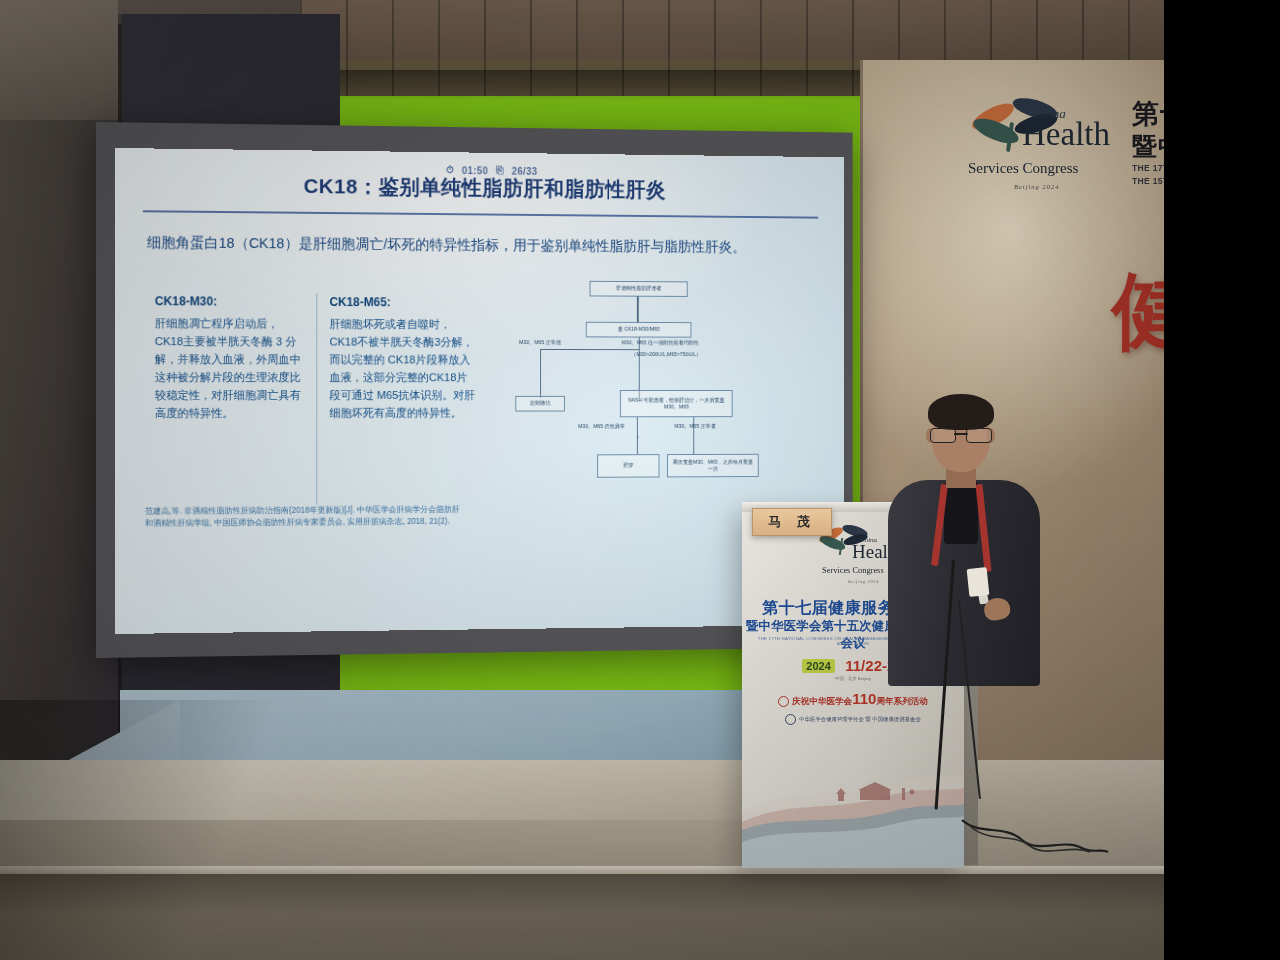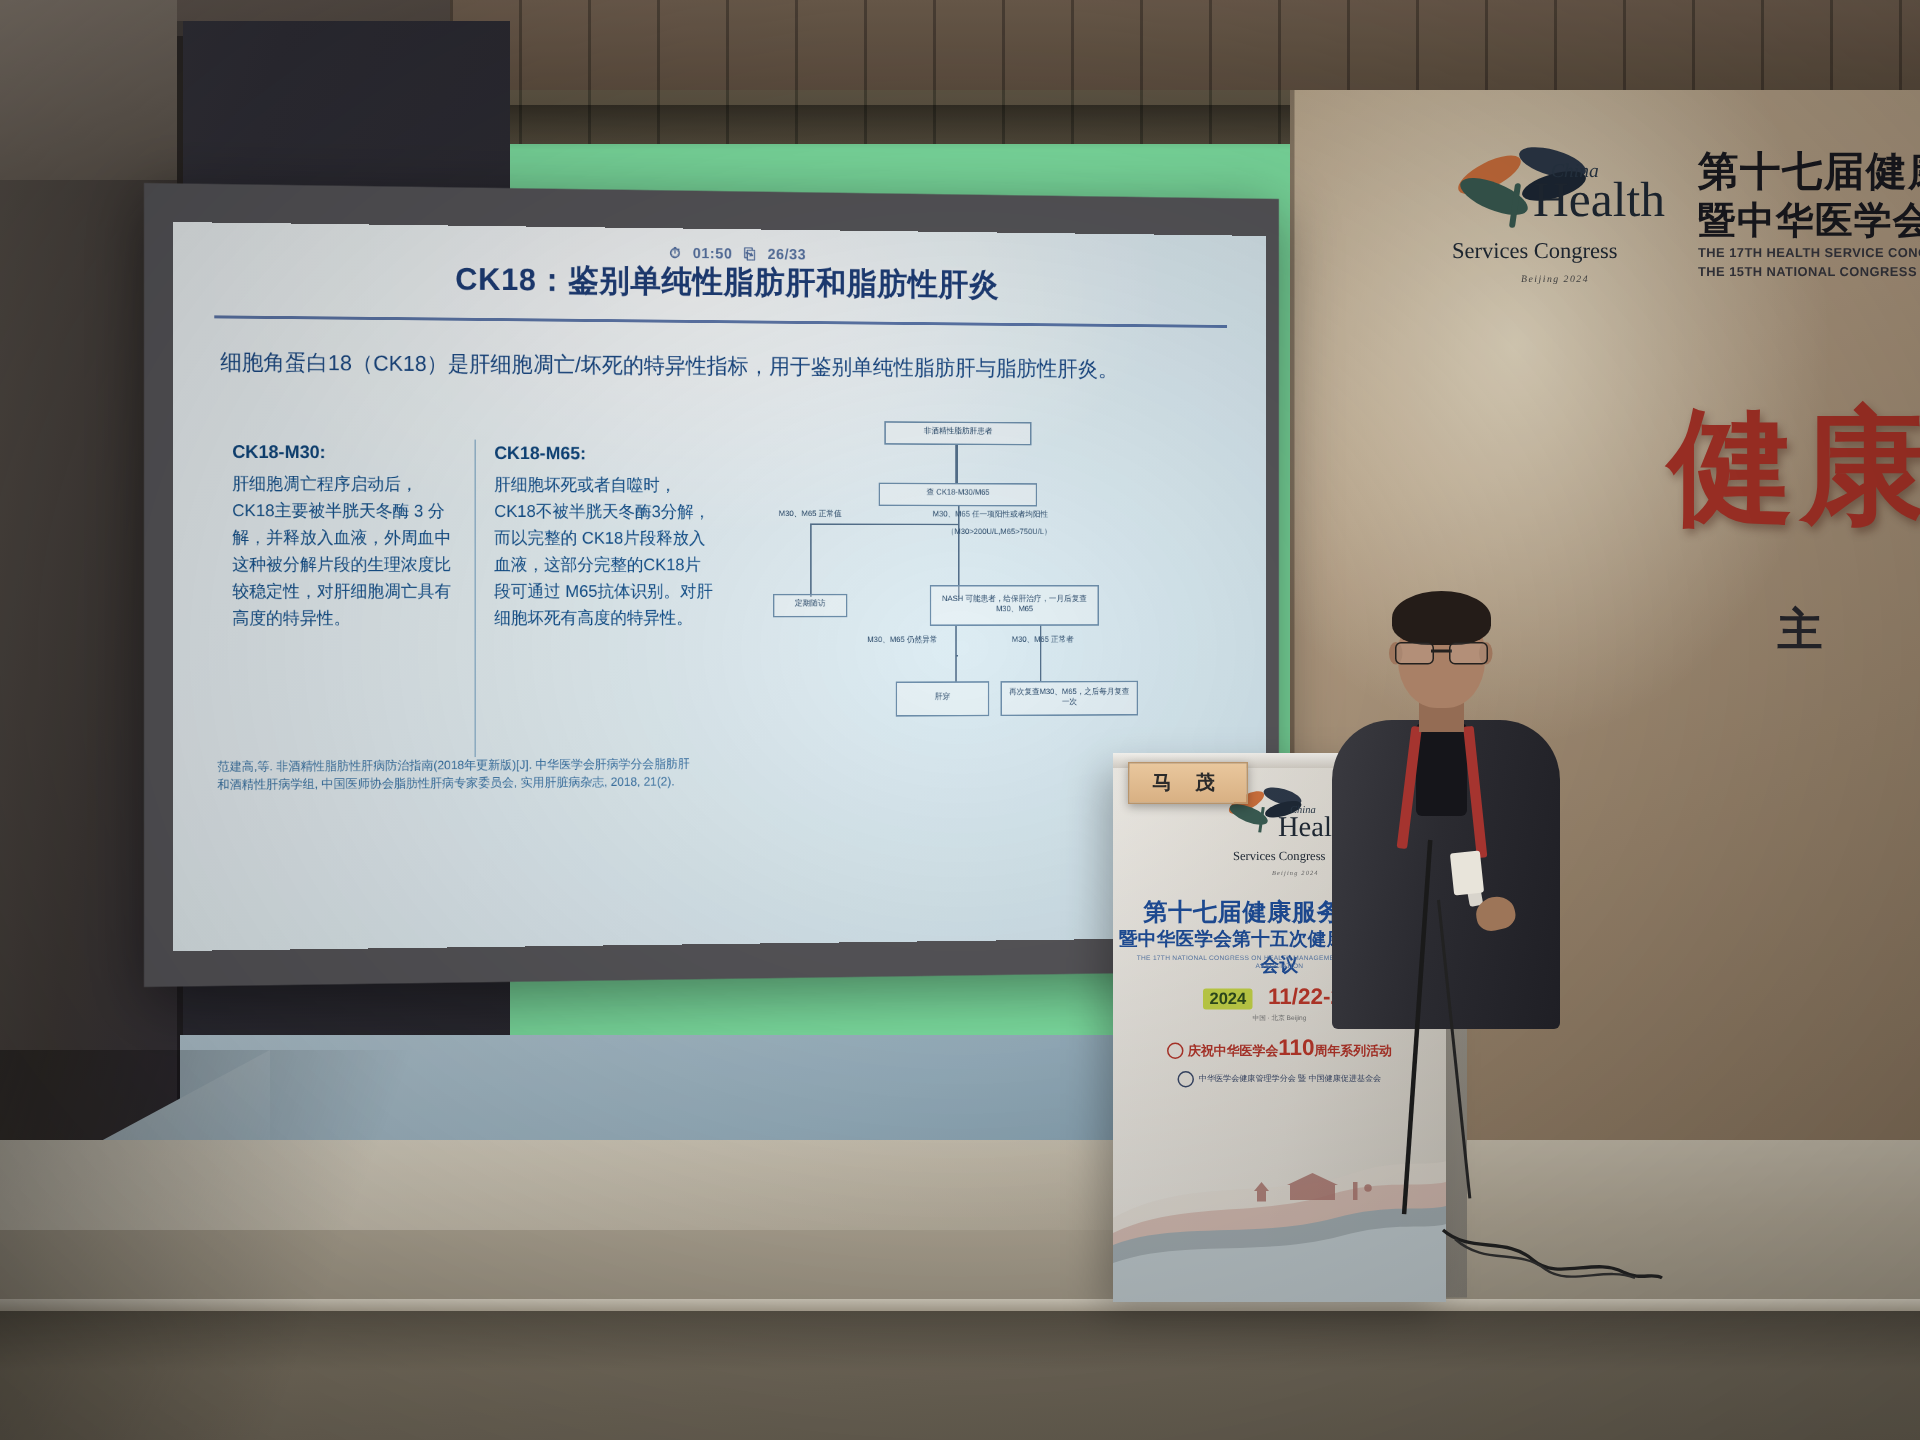--- a/index.html
+++ b/index.html
@@ -1,19 +1,19 @@
 <!DOCTYPE html>
 <html><head>
 <meta charset="utf-8">
 <style>
   html,body{margin:0;padding:0;background:#000;}
   body{font-family:"Liberation Sans","DejaVu Sans",sans-serif;}
 
-  .stage{position:relative;width:1280px;height:960px;overflow:hidden;
-         background:#86efac;}
+  .stage{position:relative;width:1164px;height:960px;overflow:hidden;
+         background:#84cc16;}
 
   
   .ceiling{position:absolute;left:0;top:0;width:1280px;height:60px;
     background:linear-gradient(170deg,#6b6058 0%,#4b433d 40%,#3a332e 100%);}
   .wood-slats{position:absolute;left:300px;top:0;width:980px;height:96px;
     background:
       repeating-linear-gradient(90deg,
         rgba(0,0,0,.30) 0px, rgba(0,0,0,.30) 2px,
         rgba(255,255,255,0) 2px, rgba(255,255,255,0) 46px),
       linear-gradient(180deg,#7d6a58 0%,#6a5948 55%,#5a4b3d 100%);

